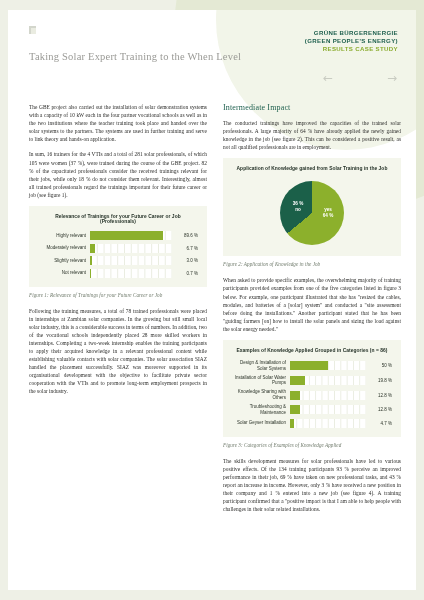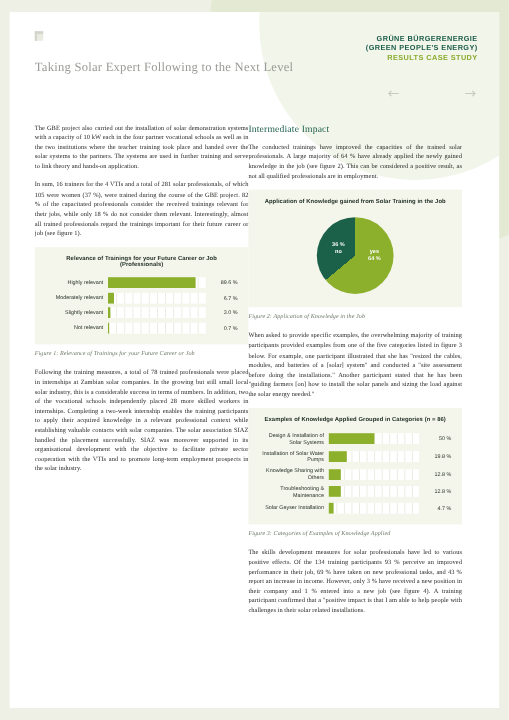--- a/index.html
+++ b/index.html
@@ -68,21 +68,21 @@
     font-family:"DejaVu Sans", sans-serif;
     cursor:pointer;
   }
   .nav-prev{left:0;}
   .nav-next{right:0;}
 
   
   .cols{
     position:absolute;left:21px;top:93px;
     width:372px;
-    display:flex;
+    display:flex;gap:16px;
   }
   .col{width:178px;}
 
   p.body{
     margin:0 0 7px 0;
     font-size:5.35px;line-height:8.1px;
     color:#2a2a28;text-align:justify;
     letter-spacing:.04px;
   }
 
@@ -157,21 +157,21 @@
   <div class="page-inner">
 
     <div class="corner-mark"></div>
 
     <div class="brand">
       <div class="l1">GRÜNE BÜRGERENERGIE</div>
       <div class="l2">(GREEN PEOPLE'S ENERGY)</div>
       <div class="l3">RESULTS CASE STUDY</div>
     </div>
 
-    <div class="doc-title">Taking Solar Expert Following to the Next Level</div>
+    <div class="doc-title">Taking Solar Expert Training to the When Level</div>
 
     <div class="nav">
       <div class="nav-arrow nav-prev">←</div>
       <div class="nav-arrow nav-next">→</div>
     </div>
 
     <div class="cols">
 
       <div class="col">
 

